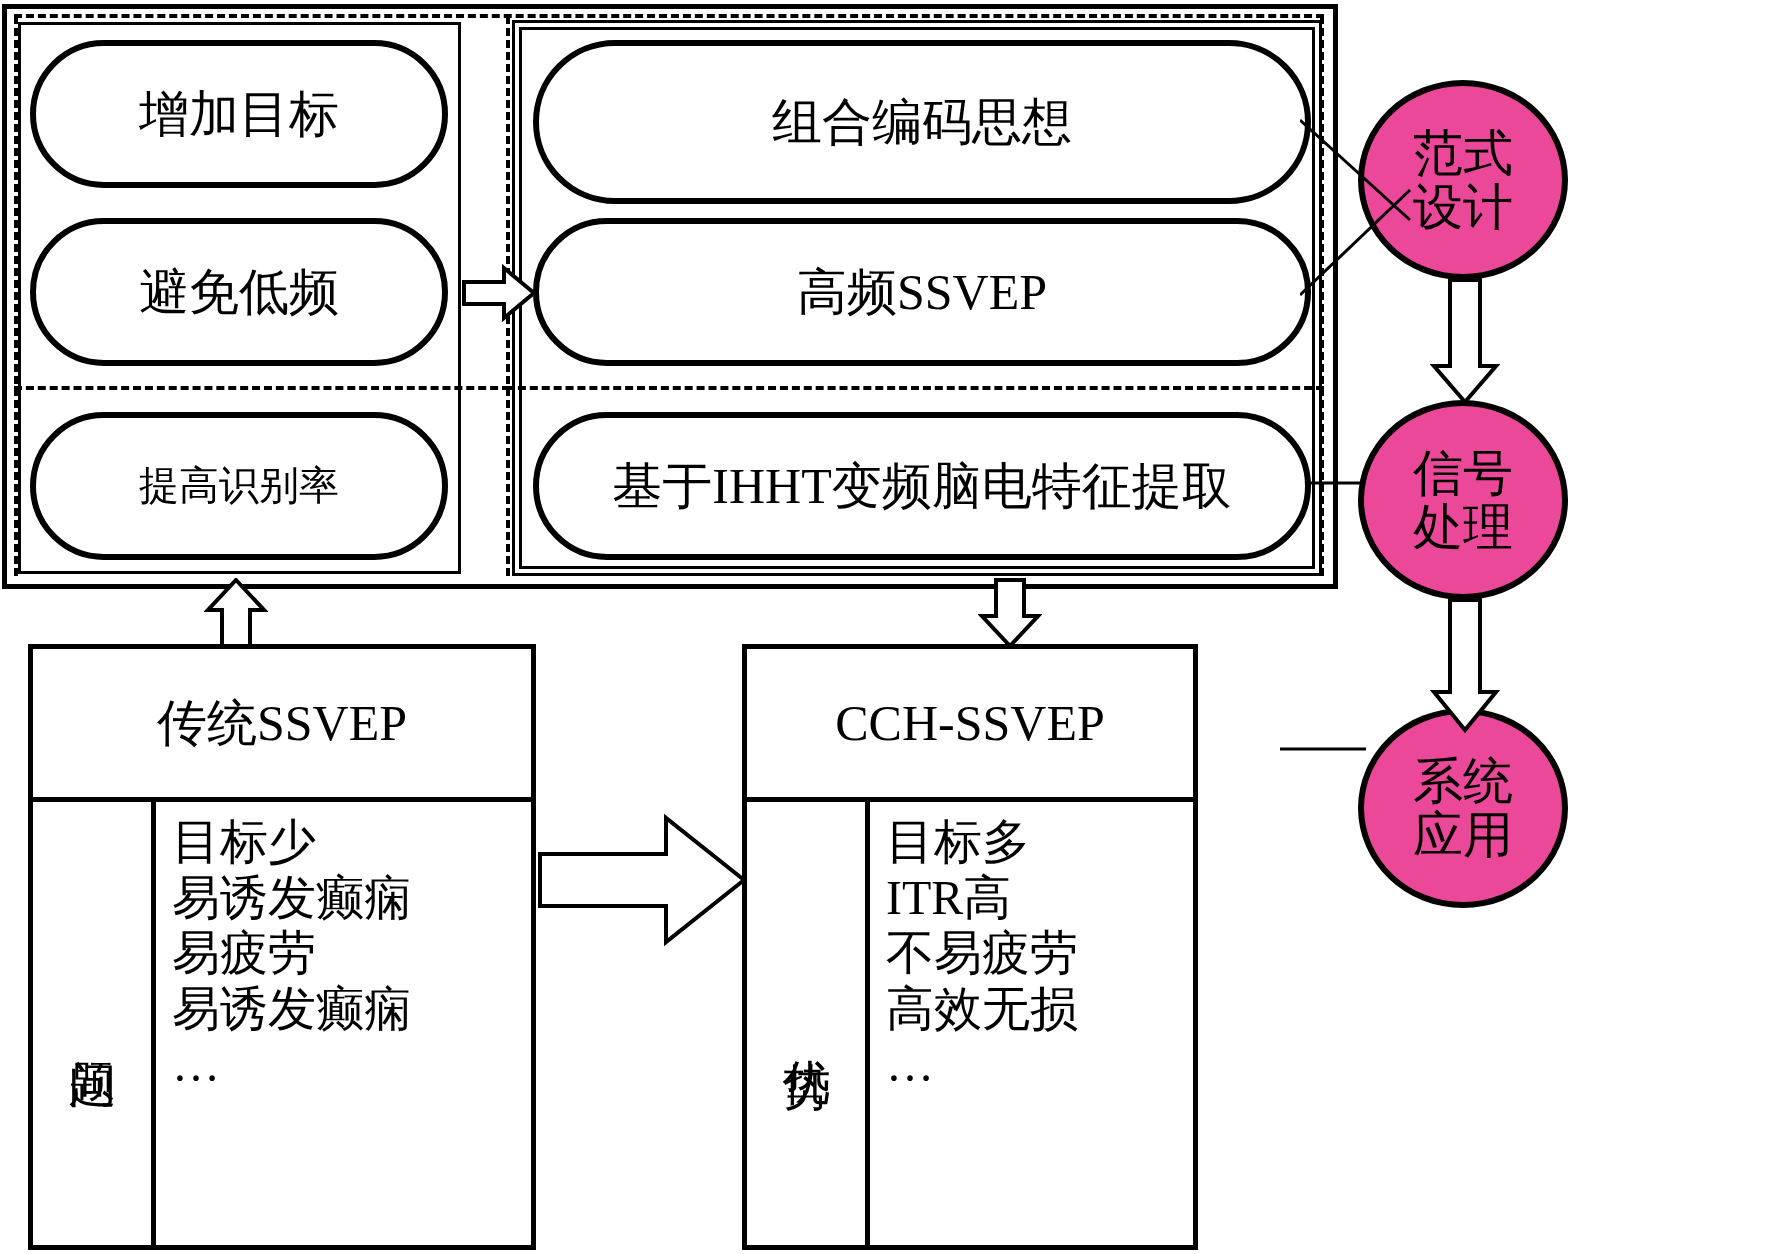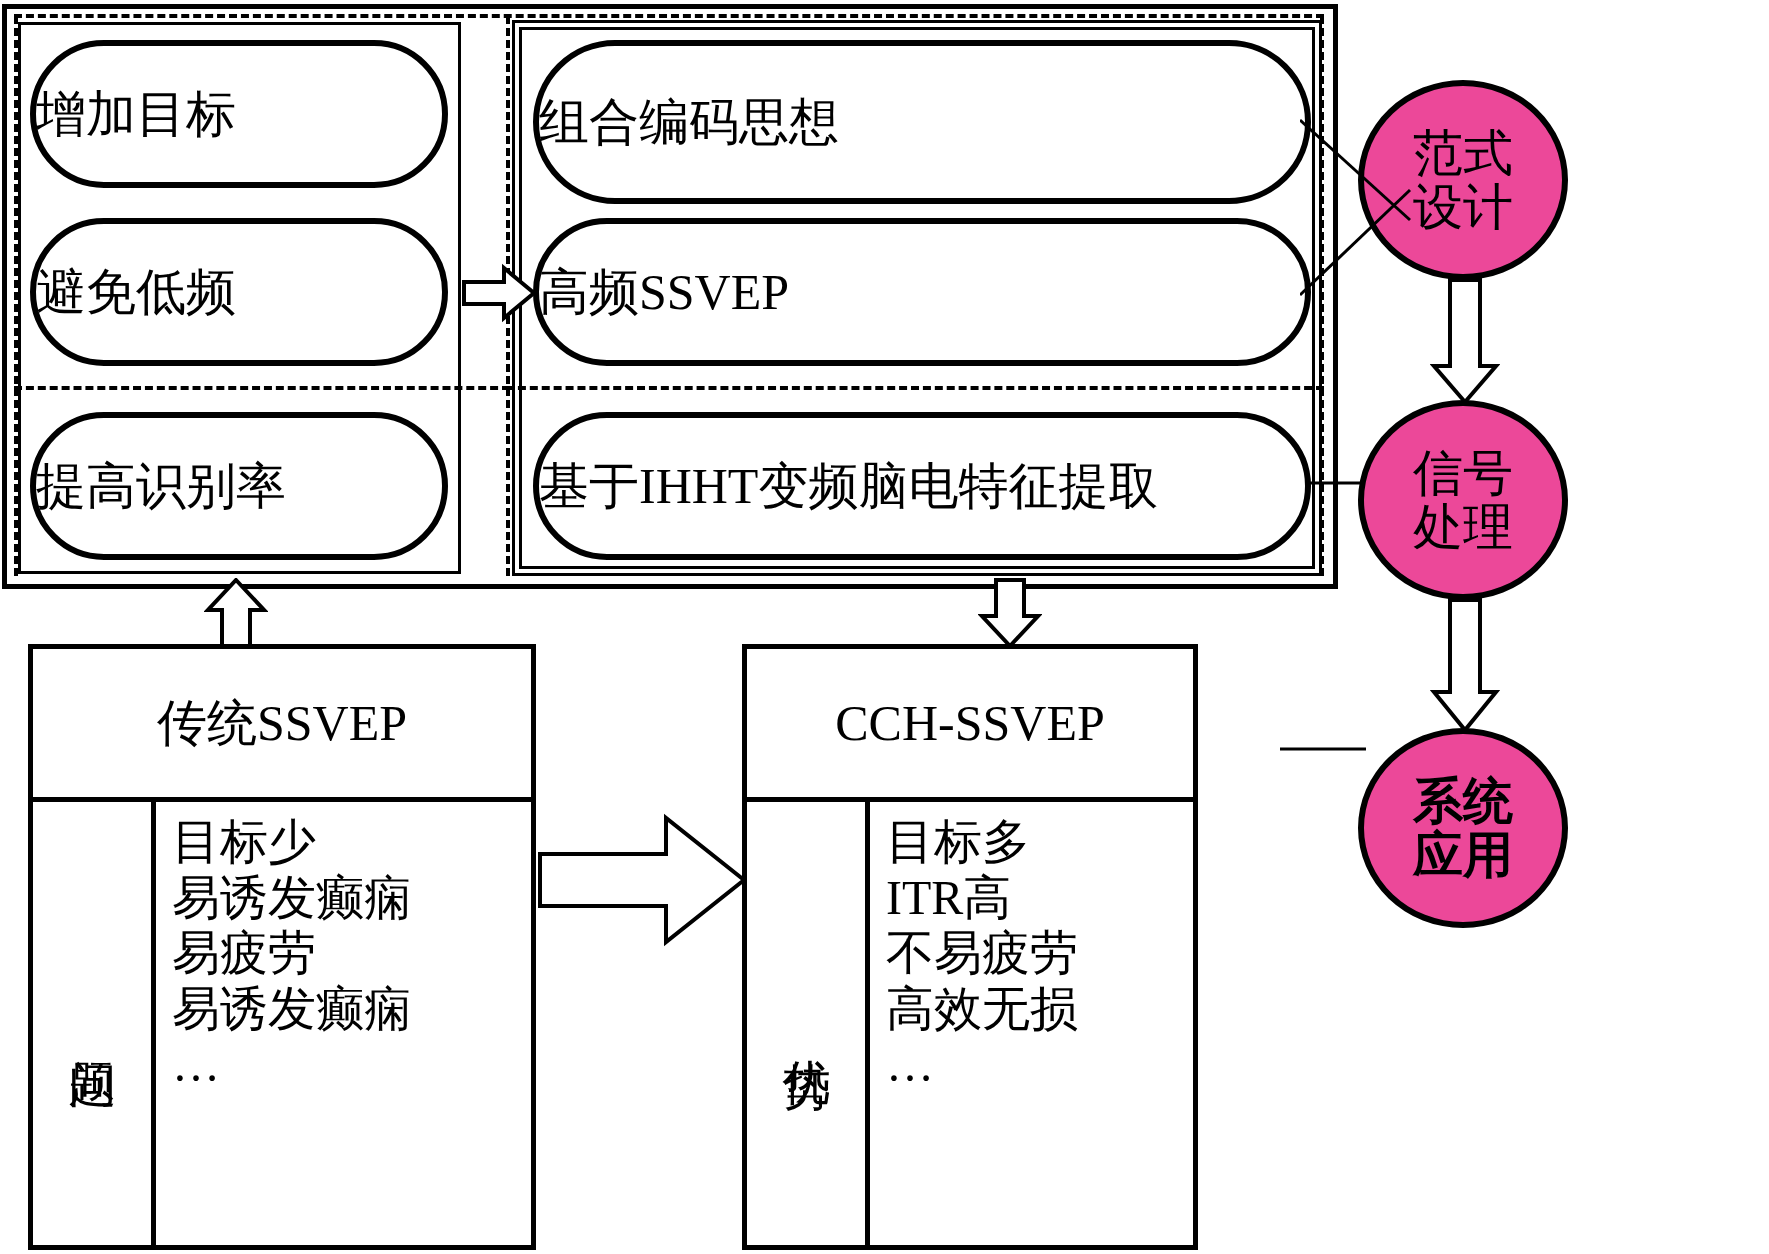--- a/index.html
+++ b/index.html
@@ -52,49 +52,50 @@
     height: 0;
   }
 
   
   .pill {
     border: 6px solid #000;
     border-radius: 999px;
     background: #fff;
     display: flex;
     align-items: center;
+    justify-content: center;
     text-align: center;
     color: #000;
     line-height: 1.05;
     white-space: nowrap;
   }
   #pill-add-targets   { left: 30px;  top: 40px;  width: 418px; height: 148px; font-size: 50px; }
   #pill-avoid-low     { left: 30px;  top: 218px; width: 418px; height: 148px; font-size: 50px; }
-  #pill-improve-rate  { left: 30px;  top: 412px; width: 418px; height: 148px; font-size: 50px; }
+  #pill-improve-rate  { left: 30px;  top: 412px; width: 418px; height: 148px; font-size: 40px; }
   #pill-combo-code    { left: 533px; top: 40px;  width: 778px; height: 164px; font-size: 50px; }
   #pill-high-freq     { left: 533px; top: 218px; width: 778px; height: 148px; font-size: 50px; }
   #pill-ihht          { left: 533px; top: 412px; width: 778px; height: 148px; font-size: 50px; }
 
   
   .circle {
     border: 6px solid #000;
     border-radius: 50%;
     background: #ec4899;
     display: flex;
     flex-direction: column;
     align-items: center;
     justify-content: center;
     text-align: center;
     color: #000;
     font-size: 50px;
     line-height: 1.08;
   }
   #circle-paradigm { left: 1358px; top: 80px;  width: 210px; height: 200px; }
   #circle-signal   { left: 1358px; top: 400px; width: 210px; height: 200px; }
-  #circle-system   { left: 1358px; top: 728px; width: 210px; height: 200px; font-weight: bold; }
+  #circle-system   { left: 1358px; top: 708px; width: 210px; height: 200px; }
 
   
   .card {
     border: 5px solid #000;
     background: #fff;
   }
   #card-traditional { left: 28px;  top: 644px; width: 508px; height: 606px; }
   #card-cch         { left: 742px; top: 644px; width: 456px; height: 606px; font-family: Liberation Serif, serif; }
   .card-title {
     height: 148px;

